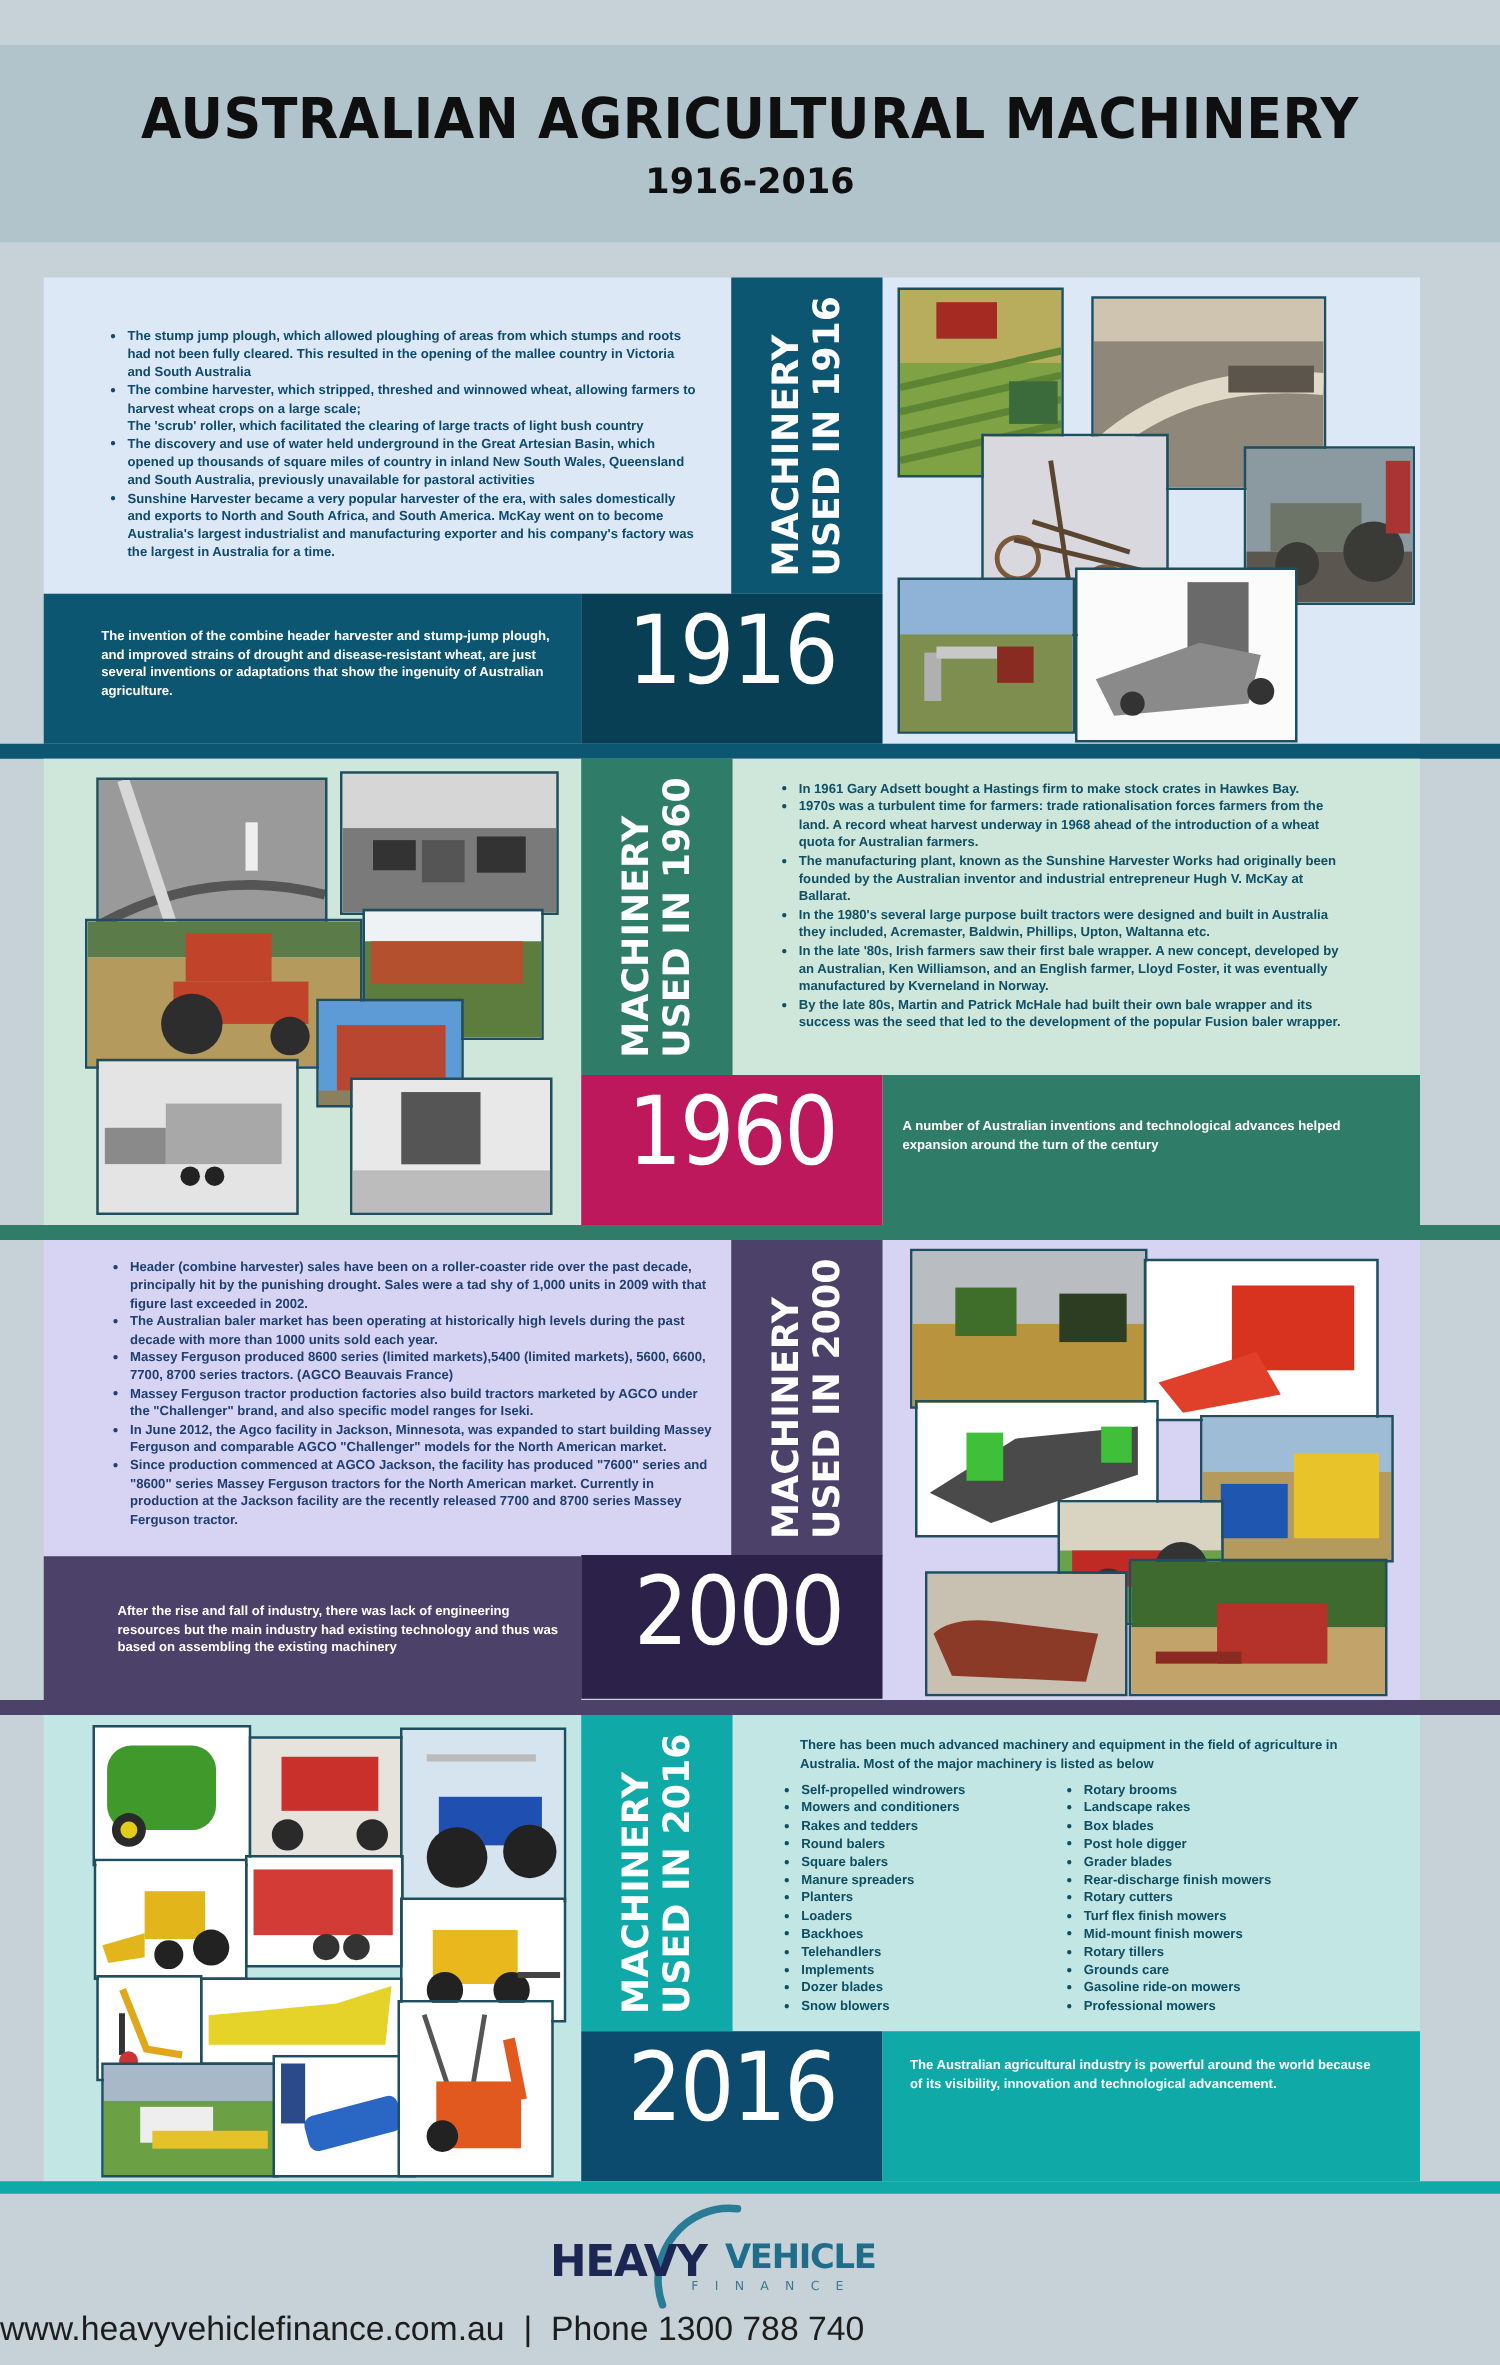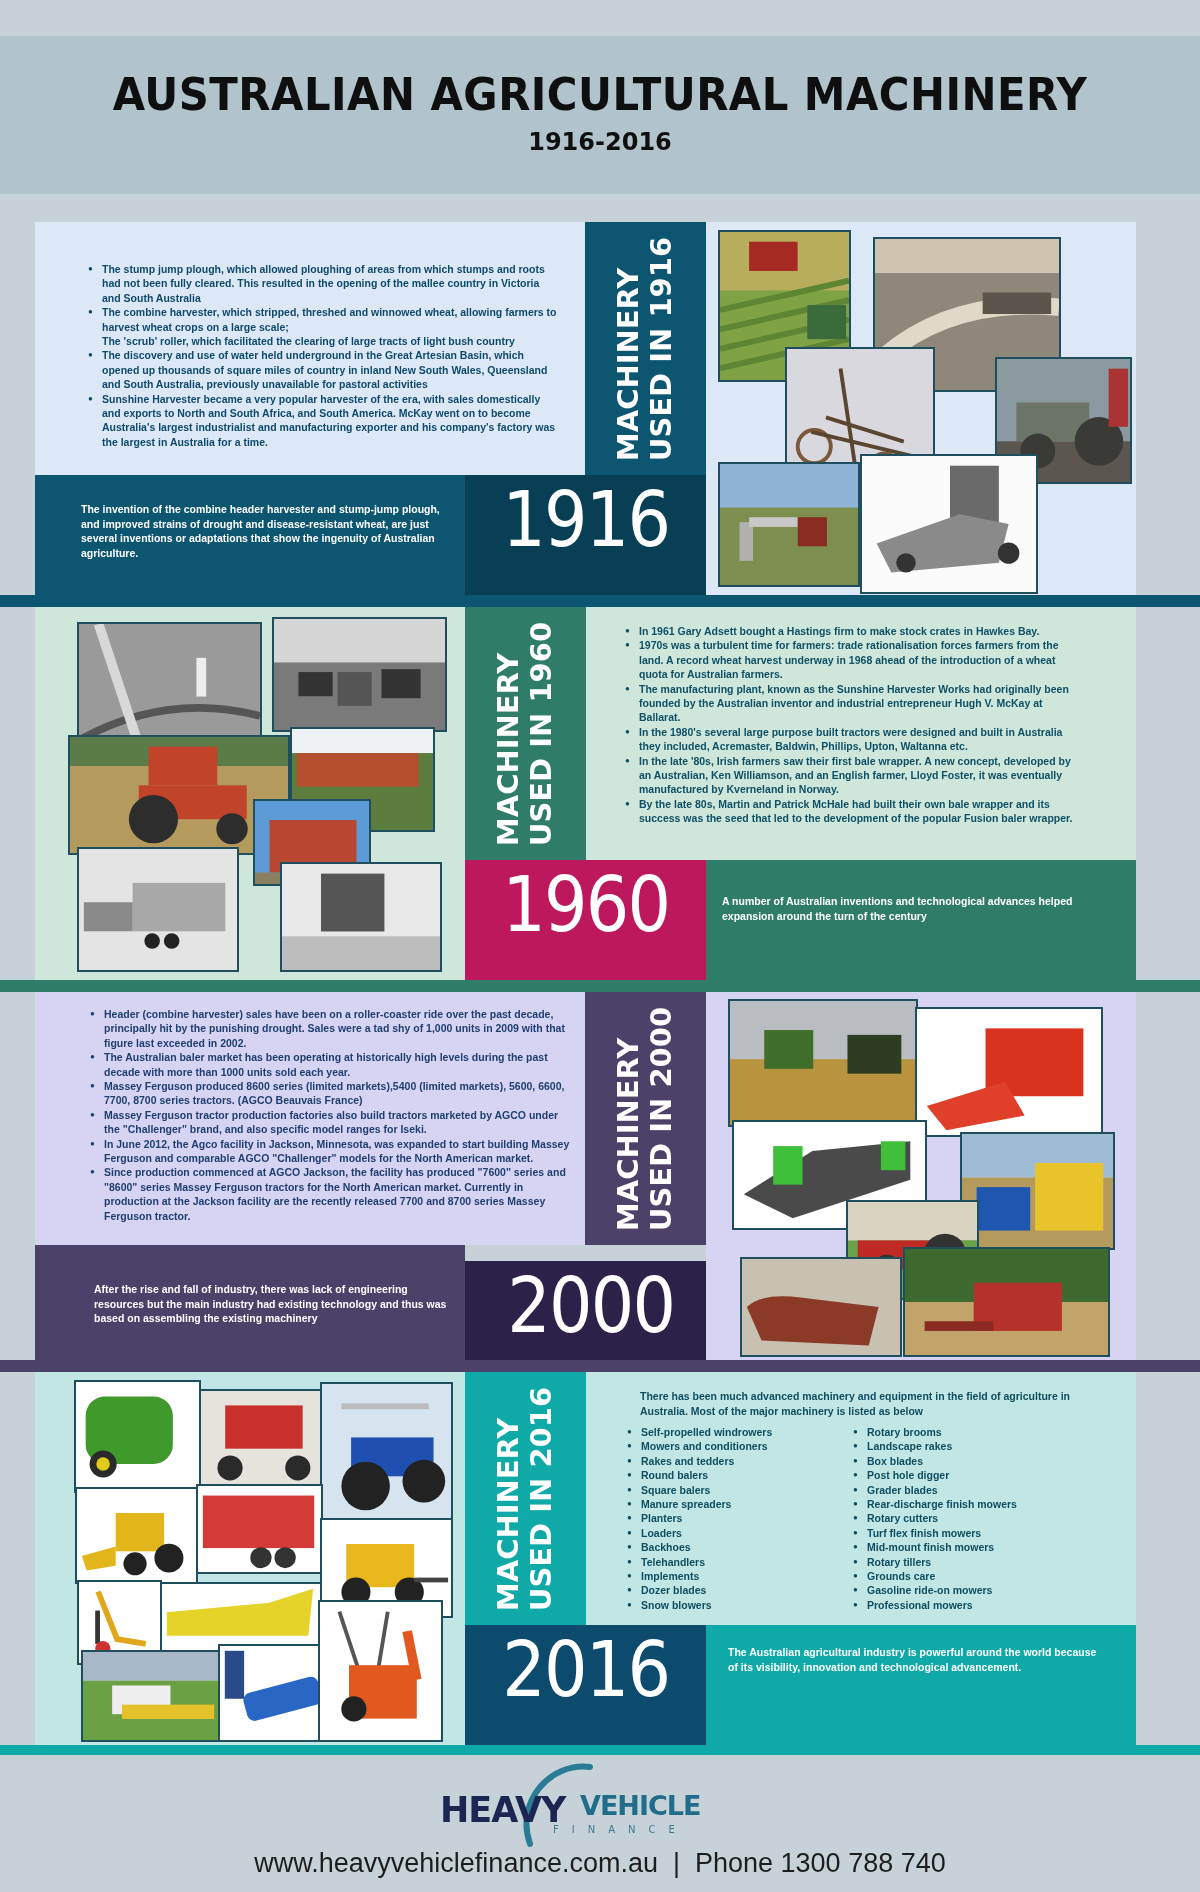--- a/index.html
+++ b/index.html
@@ -4,21 +4,21 @@
 <style>
   * { box-sizing: border-box; margin: 0; padding: 0; }
   html, body { width: 1200px; height: 1892px; background: #c6d2d7; overflow: hidden; }
   body { position: relative; font-family: "Liberation Sans", sans-serif; }
 
   .header-band { position: absolute; left: 0; top: 36px; width: 1200px; height: 158px; background: #b1c3cb; }
   .main-title { position: absolute; left: 0; width: 1200px; top: 68px; text-align: center;
     font-family: "DejaVu Sans", sans-serif; font-weight: bold; font-size: 45px; letter-spacing: 0.5px;
     color: #0f0f0f; transform: scaleX(0.93); }
   .sub-title { position: absolute; left: 0; width: 1200px; top: 128px; text-align: center;
-    font-family: "DejaVu Sans", sans-serif; font-weight: bold; font-size: 24px; color: #0f0f0f; }
+    font-family: "DejaVu Sans", sans-serif; font-weight: bold; font-size: 28px; color: #0f0f0f; }
 
   .section { position: absolute; left: 0; width: 1200px; }
   .sep { position: absolute; left: 0; width: 1200px; height: 12px; }
 
   .panel { position: absolute; }
   .vlabel { position: absolute; display: flex; align-items: center; justify-content: center; }
   .vlabel-text { transform: rotate(-90deg); white-space: nowrap; color: #fff;
     font-family: "DejaVu Sans", sans-serif; font-weight: bold; font-size: 29px; line-height: 33px; text-align: left; }
   .year-box { position: absolute; display: flex; justify-content: center; }
   .year-text { color: #fff; font-family: "DejaVu Sans", sans-serif; font-size: 76px; letter-spacing: -2px; transform: scaleX(0.9); }
@@ -32,21 +32,21 @@
   .photo { position: absolute; border: 2px solid #1f4f5f; overflow: hidden; }
   .photo svg { width: 100%; height: 100%; display: block; }
 
   .intro-2016 { position: absolute; font-family: "Liberation Sans", sans-serif; font-weight: bold; font-size: 10.5px; line-height: 14.5px; color: #0e4e63; }
 
   .logo { position: absolute; left: 440px; top: 1762px; width: 320px; height: 80px; }
   .logo-heavy { position: absolute; left: 0; top: 28px; font-family: "DejaVu Sans", sans-serif; font-weight: bold; font-size: 35px; color: #1b2752; letter-spacing: -1px; }
   .logo-vehicle { position: absolute; left: 140px; top: 28px; font-family: "DejaVu Sans", sans-serif; font-weight: bold; font-size: 27px; color: #1f6d8a; letter-spacing: -1px; }
   .logo-finance { position: absolute; left: 113px; top: 62px; font-family: "DejaVu Sans", sans-serif; font-size: 10px; color: #3c7a90; letter-spacing: 13px; }
   .logo-swoosh { position: absolute; left: 70px; top: 0; width: 90px; height: 85px; }
-  .footer-line { position: absolute; left: 0; width: 1200px; top: 1848px; text-align: center; font-family: "Liberation Sans", sans-serif; font-size: 27px; color: #1d1d1d; }
+  .footer-line { position: absolute; left: 0; width: 1200px; top: 1848px; font-family: "Liberation Sans", sans-serif; font-size: 27px; color: #1d1d1d; }
 </style>
 </head>
 <body>
 
 <div class="header-band"></div>
 <div class="main-title">AUSTRALIAN AGRICULTURAL MACHINERY</div>
 <div class="sub-title">1916-2016</div>
 
 <div class="section" style="top:222px;height:373px;">
   <div class="panel" style="left:35px;top:0;width:550px;height:253px;background:#dde8f6;"></div>
@@ -212,21 +212,21 @@
 <div class="section" style="top:992px;height:368px;">
   <div class="panel" style="left:35px;top:0;width:550px;height:253px;background:#d7d4f3;"></div>
   <div class="panel" style="left:706px;top:0;width:430px;height:368px;background:#d7d4f3;"></div>
   <div class="vlabel" style="left:585px;top:0;width:121px;height:253px;background:#4b4169;">
     <div class="vlabel-text">
         <div>MACHINERY</div>
         <div>USED IN 2000</div>
       </div>
   </div>
   <div class="panel" style="left:35px;top:253px;width:430px;height:115px;background:#4b4169;"></div>
-  <div class="year-box" style="left:465px;top:269px;width:241px;height:115px;background:#2c2148;padding-left:11px;">
+  <div class="year-box" style="left:465px;top:252px;width:241px;height:115px;background:#2c2148;padding-left:11px;">
     <div class="year-text">2000</div>
   </div>
   <div class="summary" style="left:94px;top:290px;width:360px;">After the rise and fall of industry, there was lack of engineering resources but the main industry had existing technology and thus was based on assembling the existing machinery</div>
   <ul class="bullets" id="bullets-2000" style="left:90px;top:15px;width:480px;color:#1e3f70;">
       <li>Header (combine harvester) sales have been on a roller-coaster ride over the past decade, principally hit by the punishing drought. Sales were a tad shy of 1,000 units in 2009 with that figure last exceeded in 2002.</li>
       <li>The Australian baler market has been operating at historically high levels during the past decade with more than 1000 units sold each year.</li>
       <li>Massey Ferguson produced 8600 series (limited markets),5400 (limited markets), 5600, 6600, 7700, 8700 series tractors. (AGCO Beauvais France)</li>
       <li>Massey Ferguson tractor production factories also build tractors marketed by AGCO under the "Challenger" brand, and also specific model ranges for Iseki.</li>
       <li>In June 2012, the Agco facility in Jackson, Minnesota, was expanded to start building Massey Ferguson and comparable AGCO "Challenger" models for the North American market.</li>
       <li>Since production commenced at AGCO Jackson, the facility has produced "7600" series and "8600" series Massey Ferguson tractors for the North American market. Currently in production at the Jackson facility are the recently released 7700 and 8700 series Massey Ferguson tractor.</li>

